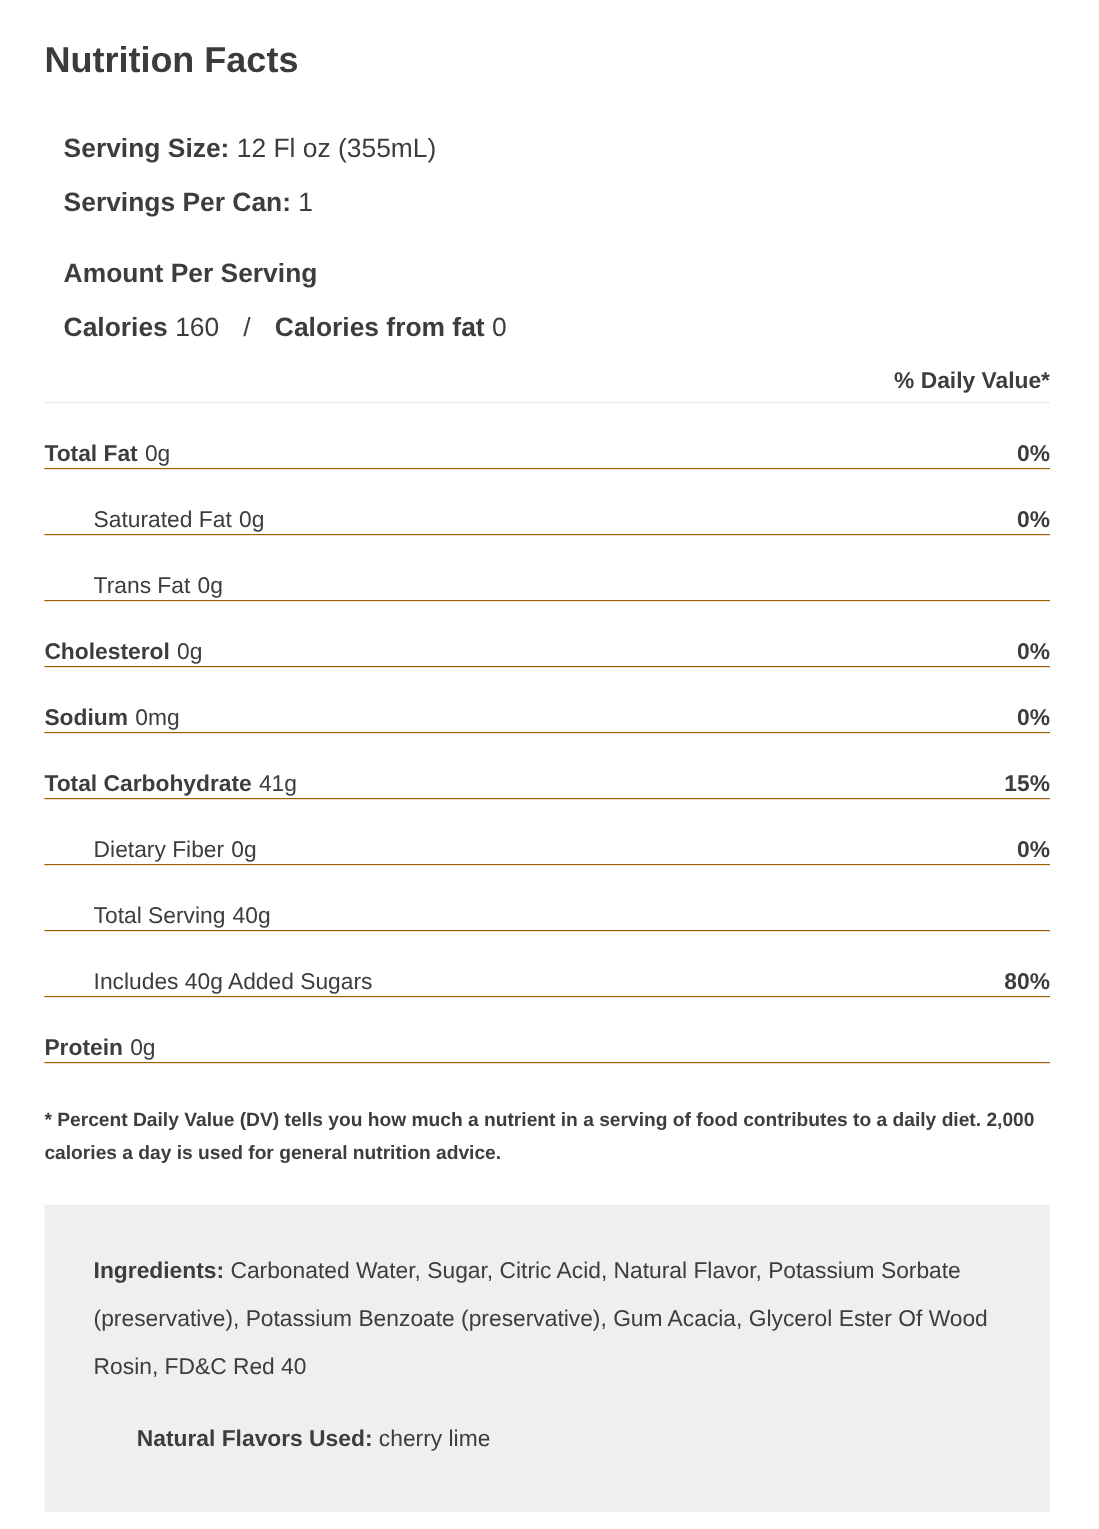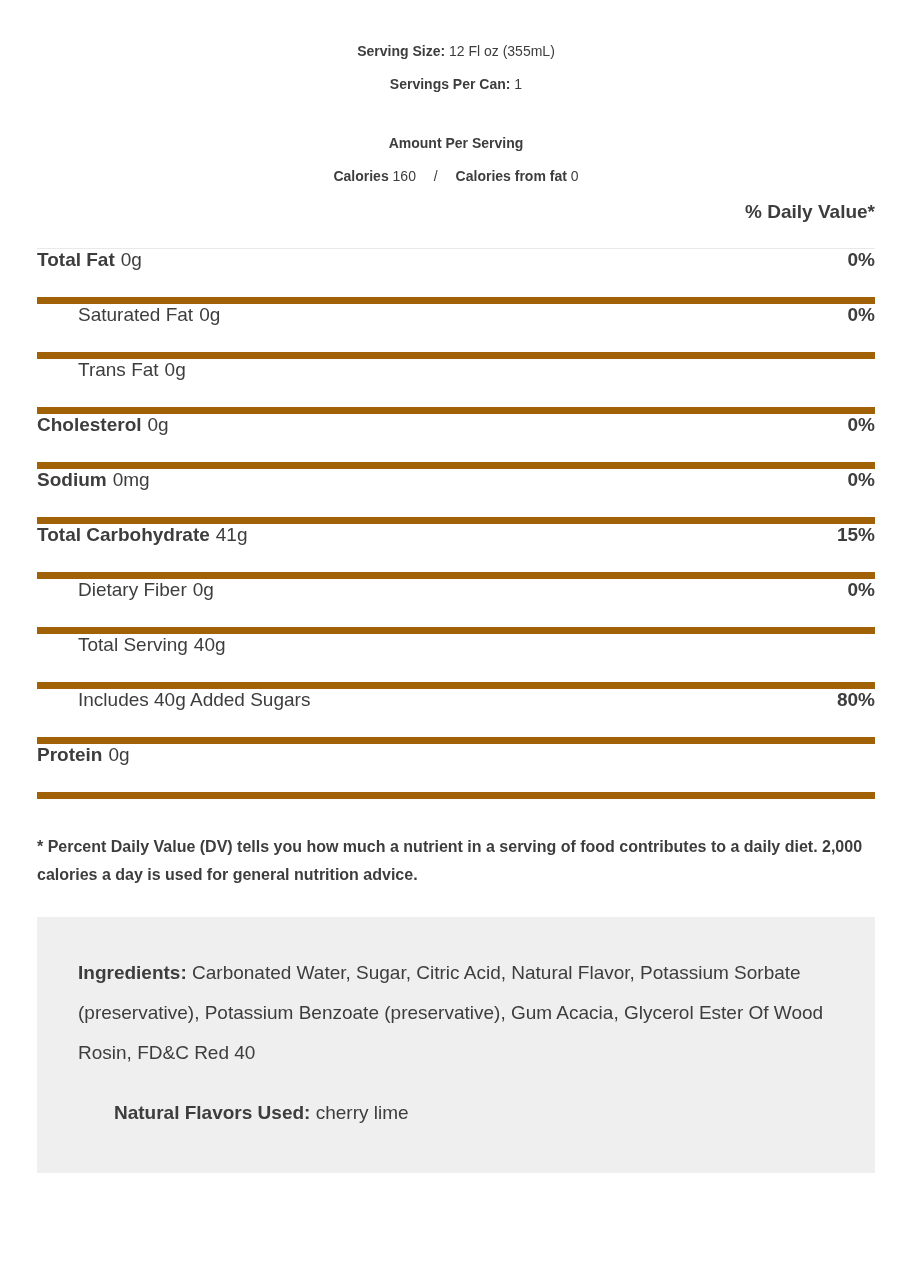--- a/index.html
+++ b/index.html
@@ -16,41 +16,41 @@
 
   .title {
     margin: 0 0 40px 0;
     font-size: 30px;
     line-height: 36px;
     font-weight: 700;
     color: #3b3b3b;
   }
 
   .serving-info { margin-bottom: 30px; }
-  .serving-info p, .amount-block p { margin: 4px; font-size: 14px; line-height: 29px; text-align: center; }
+  .serving-info p, .amount-block p { margin: 16px; font-size: 22px; line-height: 29px; }
   .b { font-weight: 700; }
 
   .cal-sep { margin: 0 14px; }
 
   .dv-header {
     font-size: 19px;
     line-height: 29px;
     font-weight: 700;
     text-align: right;
     margin-top: 6px;
-    padding-bottom: 22px;
+    padding-bottom: 3px;
     border-bottom: 1px solid #e9e9e9;
   }
 
   .row {
     height: 55px;
     display: flex;
-    align-items: flex-start;
+    align-items: flex-end;
     font-size: 19px;
-    border-bottom: 7px solid #a16207;
+    border-bottom: 1px solid #a16207;
   }
   .row.indent { padding-left: 41px; }
   .row-name.bold { font-weight: 700; }
   .row-amount { margin-left: 6px; }
   .row-dv { margin-left: auto; font-weight: 700; }
 
   .vitamins {
     margin: 32px 0 0 0;
     font-size: 19px;
     line-height: 29px;
@@ -70,20 +70,21 @@
     min-height: 230px;
   }
   .panel p { margin: 0; font-size: 19px; line-height: 40px; }
   .panel .nf-line { margin-top: 20px; margin-left: 36px; }
 </style>
 </head>
 <body>
 
 <div class="page">
 
+  <h1 class="title">Nutrition Facts</h1>
 
   <div class="serving-info">
     <p>
       <span class="b">Serving Size:</span>
       <span>12 Fl oz (355mL)</span>
     </p>
     <p>
       <span class="b">Servings Per Can:</span>
       <span>1</span>
     </p>

